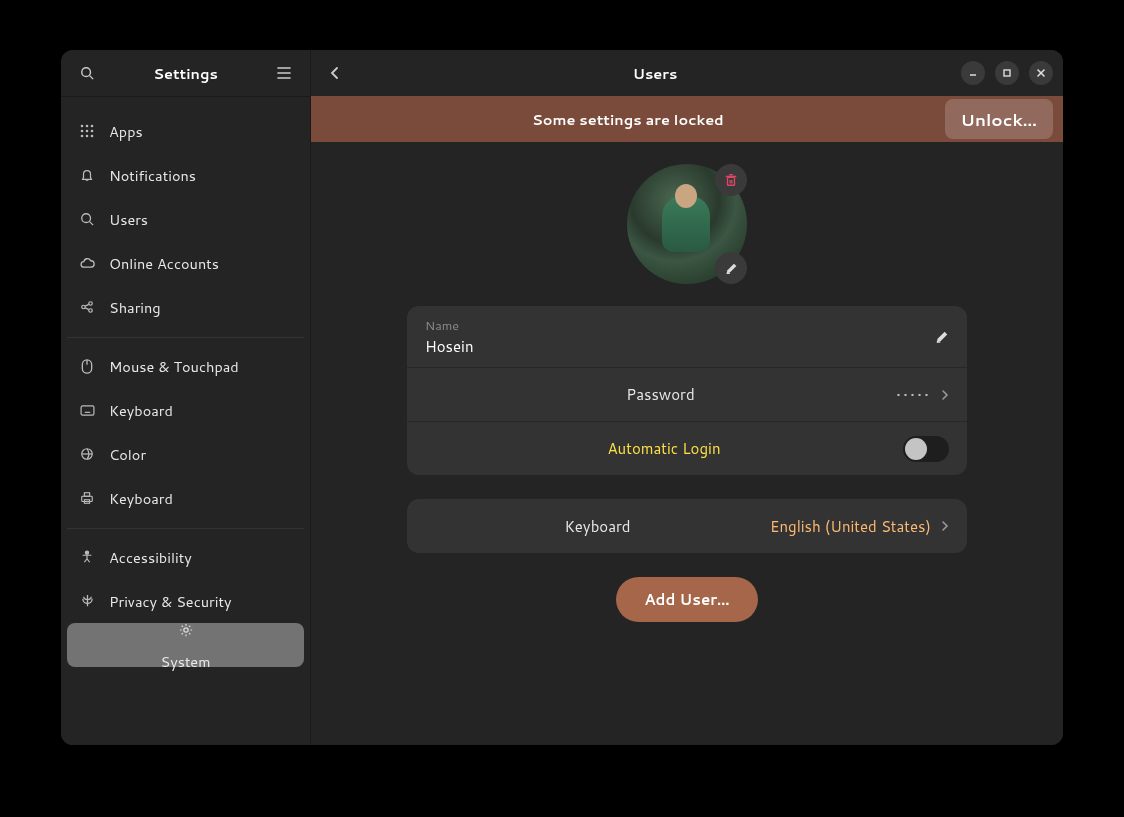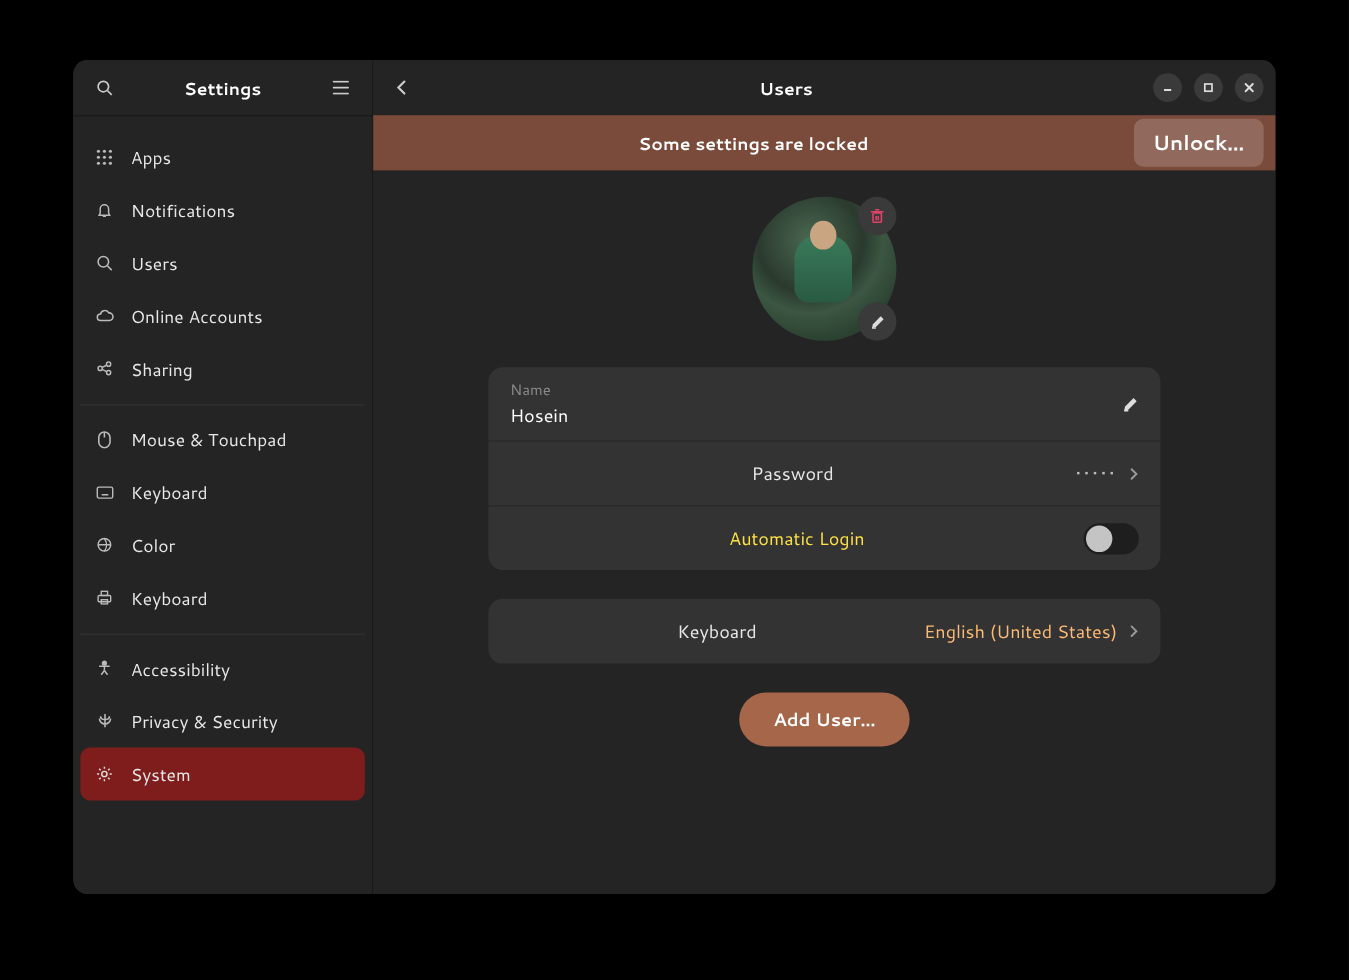--- a/index.html
+++ b/index.html
@@ -10,21 +10,21 @@
 .sidebar { width: 250px; background: #242424; border-right: 1px solid #1a1a1a; display: flex; flex-direction: column; }
 .sidebar-header { height: 46px; display: flex; align-items: center; padding: 0 14px; }
 .sidebar-header .search-btn { width: 24px; height: 24px; display: flex; align-items: center; justify-content: center; cursor: pointer; }
 .sidebar-header .title { flex: 1; text-align: center; color: #fff; font-weight: 700; font-size: 14.5px; }
 .sidebar-header .menu-btn { width: 24px; height: 24px; display: flex; align-items: center; justify-content: center; cursor: pointer; }
 .sidebar-divider { height: 1px; background: #1a1a1a; }
 .sidebar-list { padding: 6px; overflow-y: auto; flex: 1; }
 .sidebar-group { padding: 6px 0; }
 .sidebar-group + .sidebar-group { border-top: 1px solid #333; margin-top: 2px; }
 .sidebar-item { display: flex; align-items: center; height: 44px; padding: 0 12px; border-radius: 8px; color: #e8e8e8; font-size: 14.5px; cursor: pointer; gap: 14px; }
-.sidebar-item.selected { background: #7f1d1d; }
+.sidebar-item.selected { background: #737373; flex-direction: column; }
 .sidebar-item .icon { width: 16px; height: 16px; display: flex; align-items: center; justify-content: center; color: #999; }
 
 
 .main { flex: 1; display: flex; flex-direction: column; background: #242424; }
 .main-header { height: 46px; display: flex; align-items: center; padding: 0 10px; }
 .main-header .back-btn { width: 28px; height: 28px; display: flex; align-items: center; justify-content: center; cursor: pointer; border-radius: 6px; }
 .main-header .title { flex: 1; text-align: center; color: #fff; font-weight: 700; font-size: 14.5px; }
 .window-controls { display: flex; gap: 10px; }
 .window-ctl { width: 24px; height: 24px; border-radius: 50%; background: #3a3a3a; display: flex; align-items: center; justify-content: center; cursor: pointer; }
 .window-ctl.close { background: #3a3a3a; }

